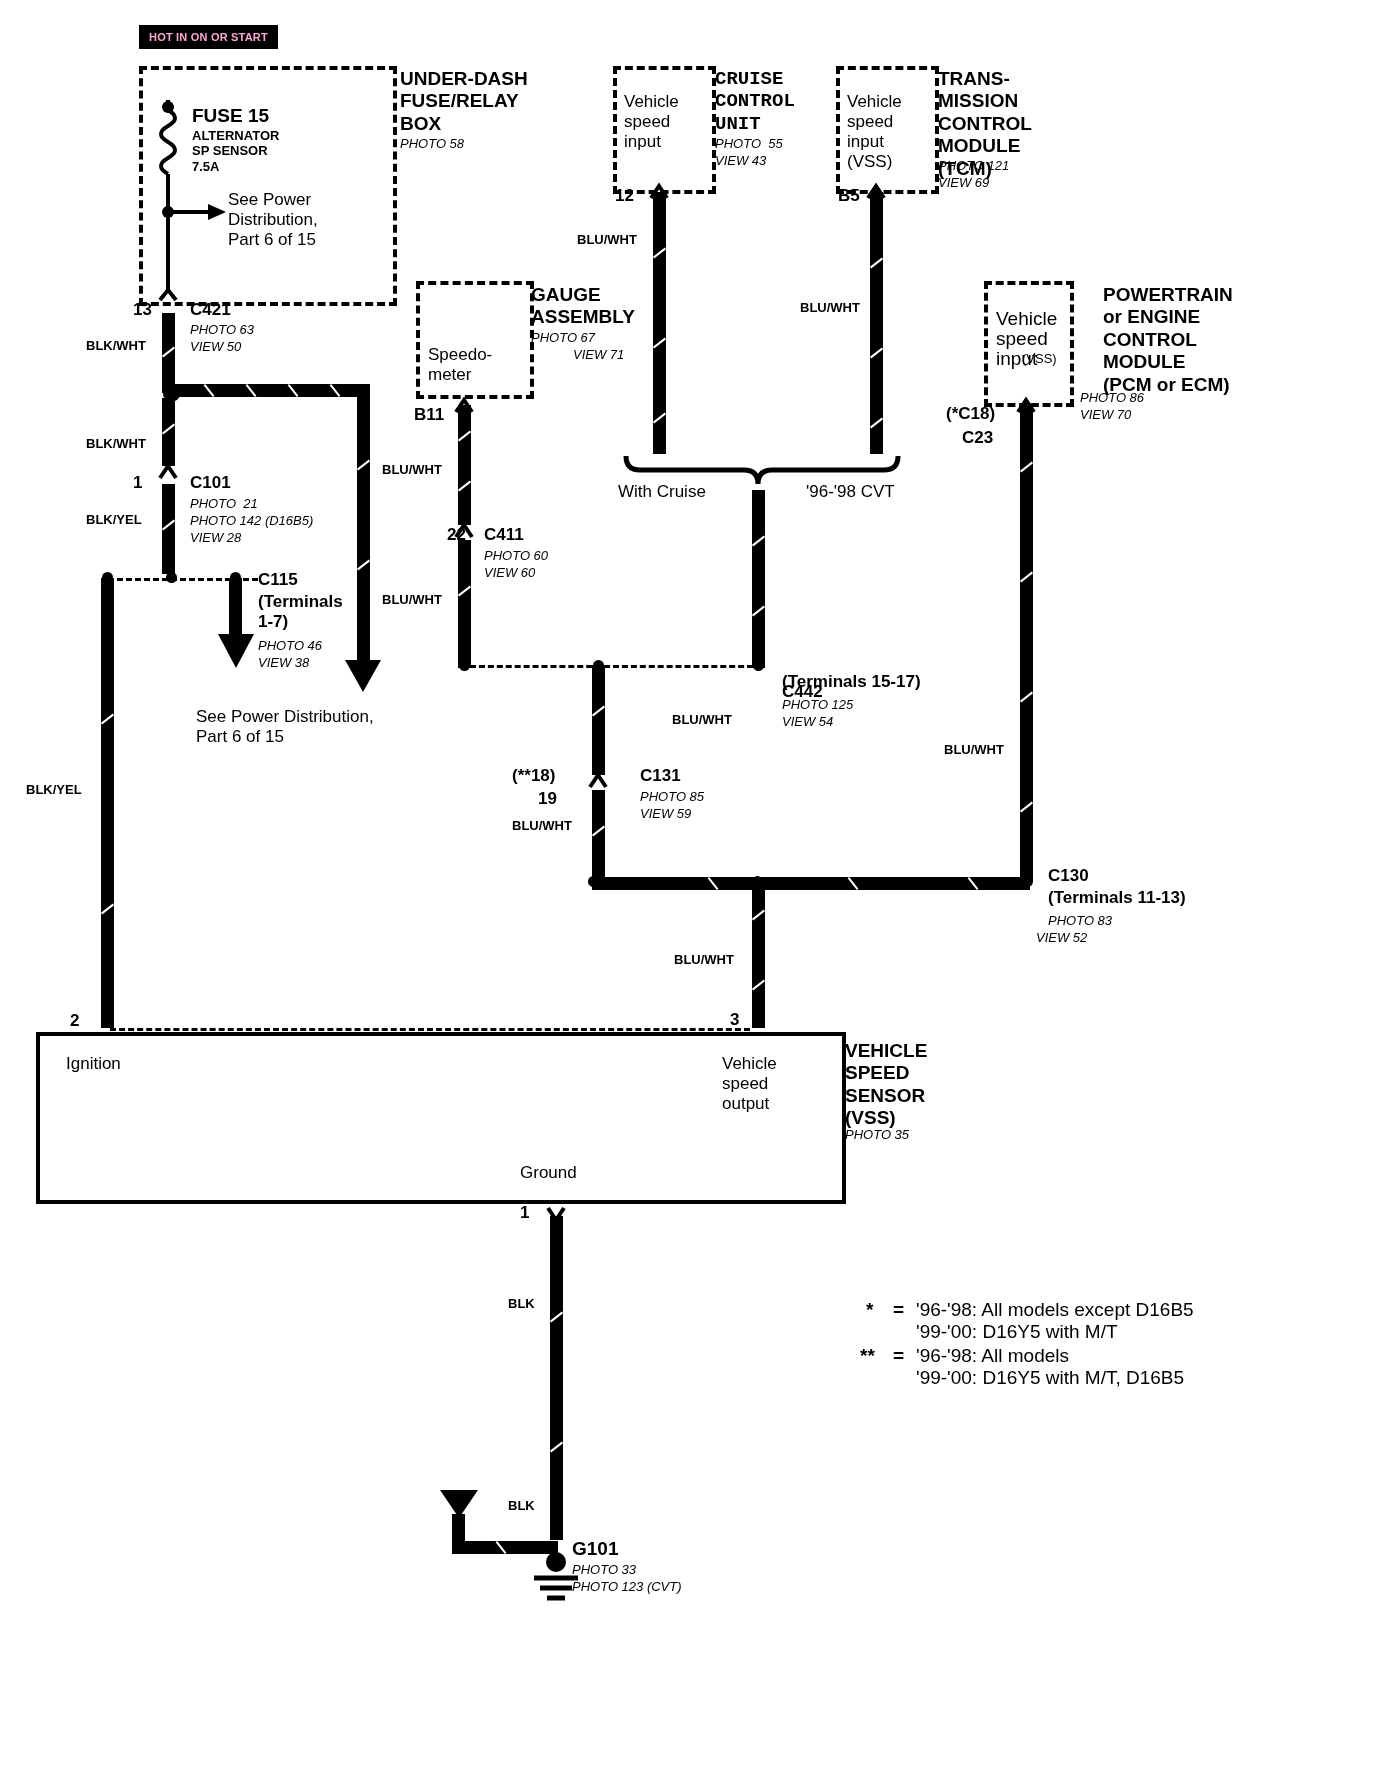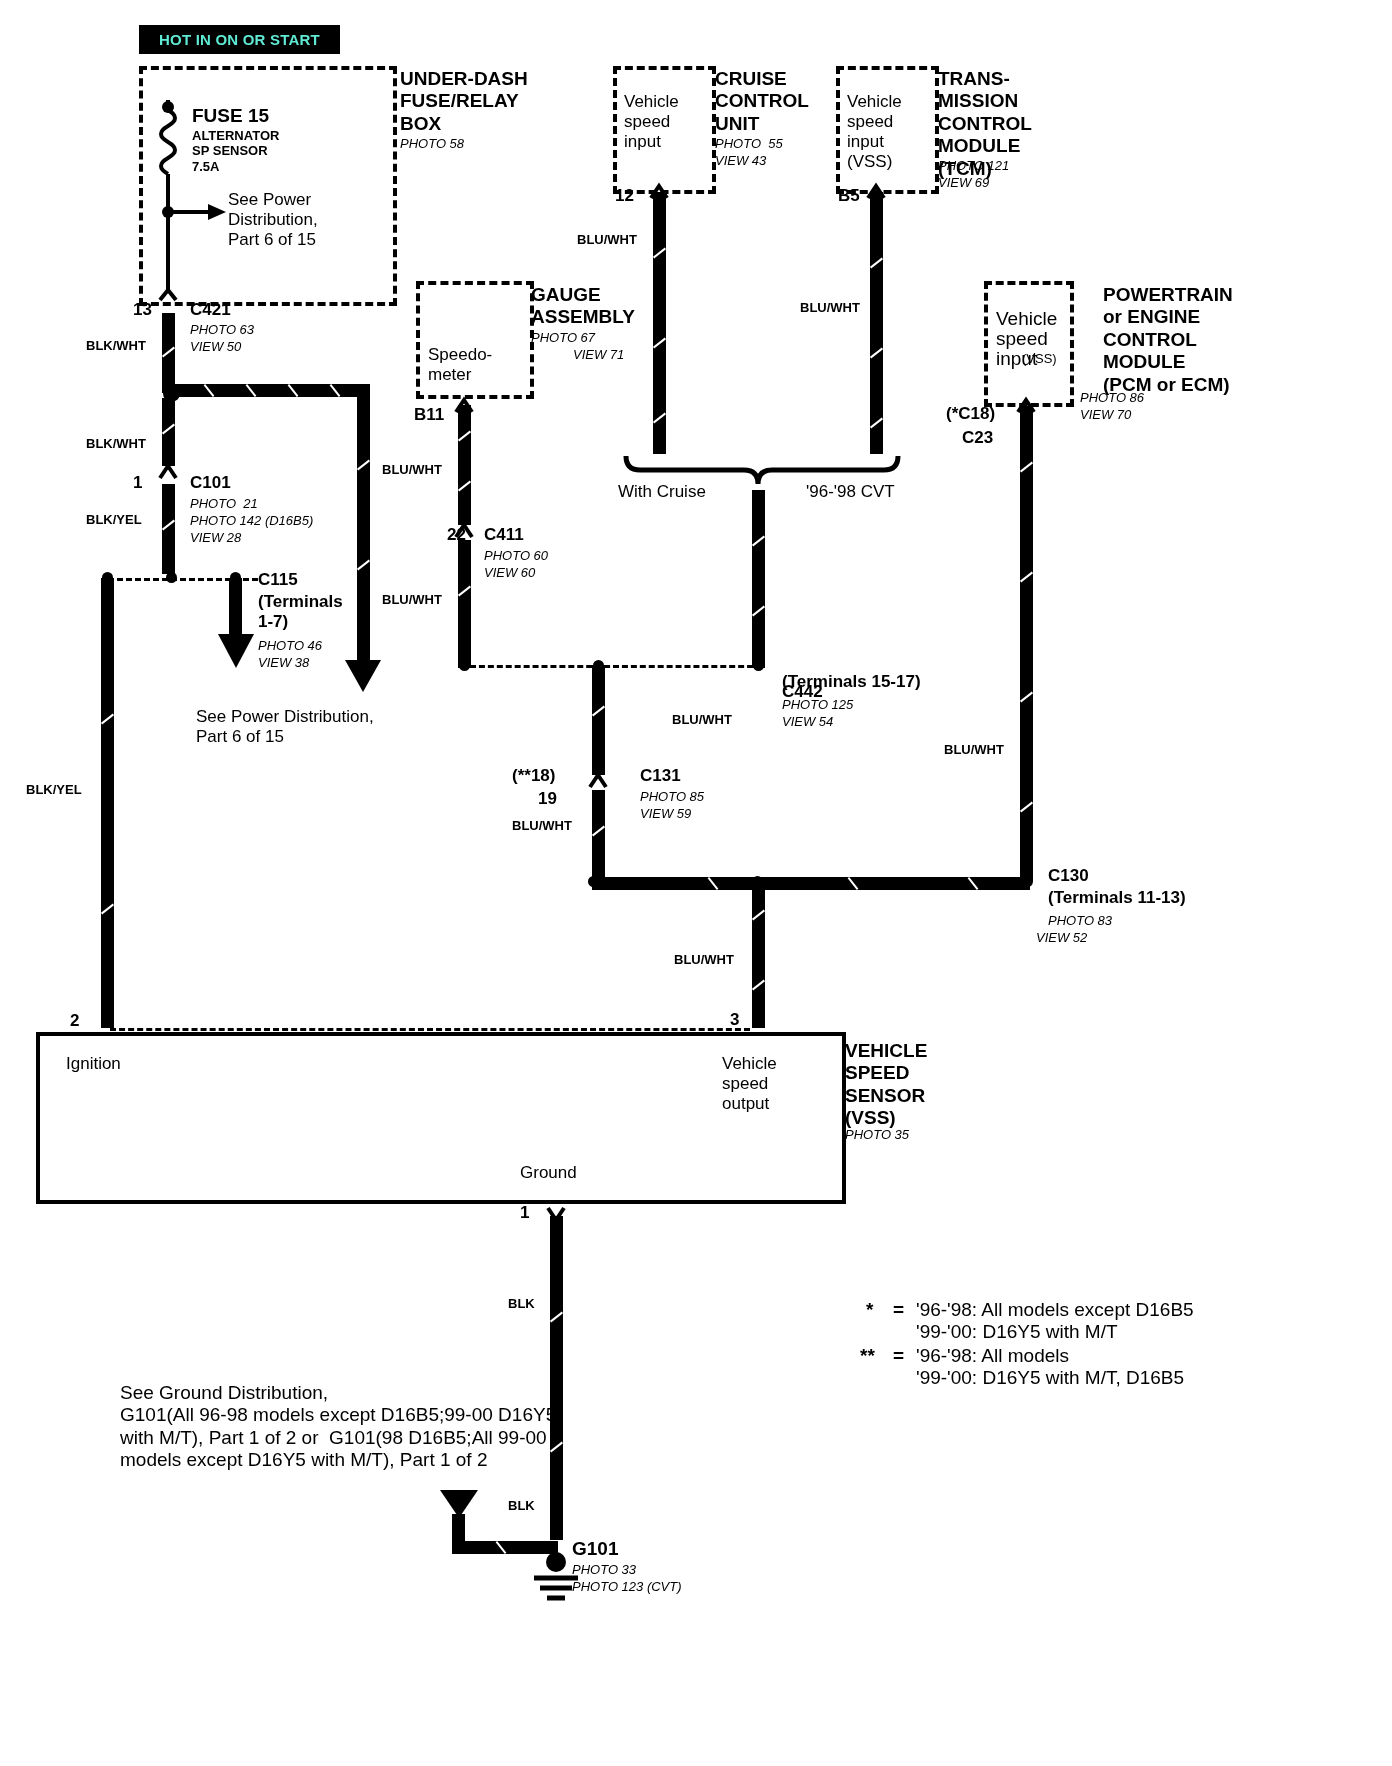--- a/index.html
+++ b/index.html
@@ -9,22 +9,22 @@
   .b{font-weight:bold;}
   .i{font-style:italic;}
   
   .vw{position:absolute;background:#000;width:13px;}
   .hw{position:absolute;background:#000;height:13px;}
   .vw .tick{position:absolute;left:-1px;width:15px;height:2px;background:#fff;transform:rotate(-38deg);}
   .hw .tick{position:absolute;top:-1px;height:15px;width:2px;background:#fff;transform:rotate(-38deg);}
   .dashbox{position:absolute;border:4px dashed #000;}
   .solidbox{position:absolute;border:4px solid #000;}
   .dot{position:absolute;width:11px;height:11px;background:#000;border-radius:50%;}
-  .hotbar{position:absolute;background:#000;color:#5eead4;font-weight:bold;font-size:15px;
-          padding:6px 20px;letter-spacing:0.2px;}
+  .hotbar{position:absolute;background:#000;color:#f9a8d4;font-weight:bold;font-size:11px;
+          padding:6px 10px;letter-spacing:0.2px;}
   .dashline{position:absolute;border-top:3px dashed #000;}
   .sm{font-size:13px;}
   .md{font-size:19px;}
   .lg{font-size:17px;}
   .xl{font-size:19px;}
   svg{position:absolute;overflow:visible;}
 </style>
 </head>
 <body>
 
@@ -158,21 +158,21 @@
 
   <div class="vw" style="left:458px;top:540px;height:128px;">
       <div class="tick" style="top:50px;"></div>
     </div>
   <div class="txt b sm" style="left:382px;top:592px;">BLU/WHT</div>
 
   <div class="dashbox" style="left:613px;top:66px;width:95px;height:120px;"></div>
   <div class="txt lg" style="left:624px;top:92px;">Vehicle
 speed
 input</div>
-  <div class="txt b xl" style="left:715px;top:68px;">CRUISE
+  <div class="txt b xl" style="left:715px;top:68px;font-family:Liberation Mono, monospace;">CRUISE
 CONTROL
 UNIT</div>
   <div class="txt i sm" style="left:715px;top:136px;">PHOTO  55</div>
   <div class="txt i sm" style="left:715px;top:153px;">VIEW 43</div>
   <div class="txt b lg" style="left:615px;top:186px;">12</div>
   <svg style="left:0;top:0;width:1392px;height:1766px;">
     <polyline points="651,198 659,186 667,198" stroke="#000" stroke-width="4" fill="none"></polyline>
   </svg>
   <div class="vw" style="left:653px;top:192px;height:262px;">
     <div class="tick" style="top:60px;"></div>
@@ -306,24 +306,20 @@
   <svg style="left:0;top:0;width:1392px;height:1766px;">
     <polyline points="548,1208 556,1220 564,1208" stroke="#000" stroke-width="4" fill="none"></polyline>
   </svg>
   <div class="vw" style="left:550px;top:1216px;height:324px;">
     <div class="tick" style="top:100px;"></div>
       <div class="tick" style="top:230px;"></div>
   </div>
   <div class="txt b sm" style="left:508px;top:1296px;">BLK</div>
   <div class="txt b sm" style="left:508px;top:1498px;">BLK</div>
 
-  <div class="txt md" style="left:120px;top:1382px;">See Ground Distribution,
-G101(All 96-98 models except D16B5;99-00 D16Y5
-with M/T), Part 1 of 2 or  G101(98 D16B5;All 99-00
-models except D16Y5 with M/T), Part 1 of 2</div>
   <svg style="left:0;top:0;width:1392px;height:1766px;">
     <polygon points="440,1490 478,1490 459,1518" fill="#000"></polygon>
   </svg>
   <div class="vw" style="left:452px;top:1514px;height:40px;"></div>
   <div class="hw" style="left:452px;top:1541px;width:106px;">
       <div class="tick" style="left:48px;"></div>
     </div>
 
   <svg style="left:0;top:0;width:1392px;height:1766px;">
     <circle cx="556" cy="1562" r="10" fill="#000"></circle>

